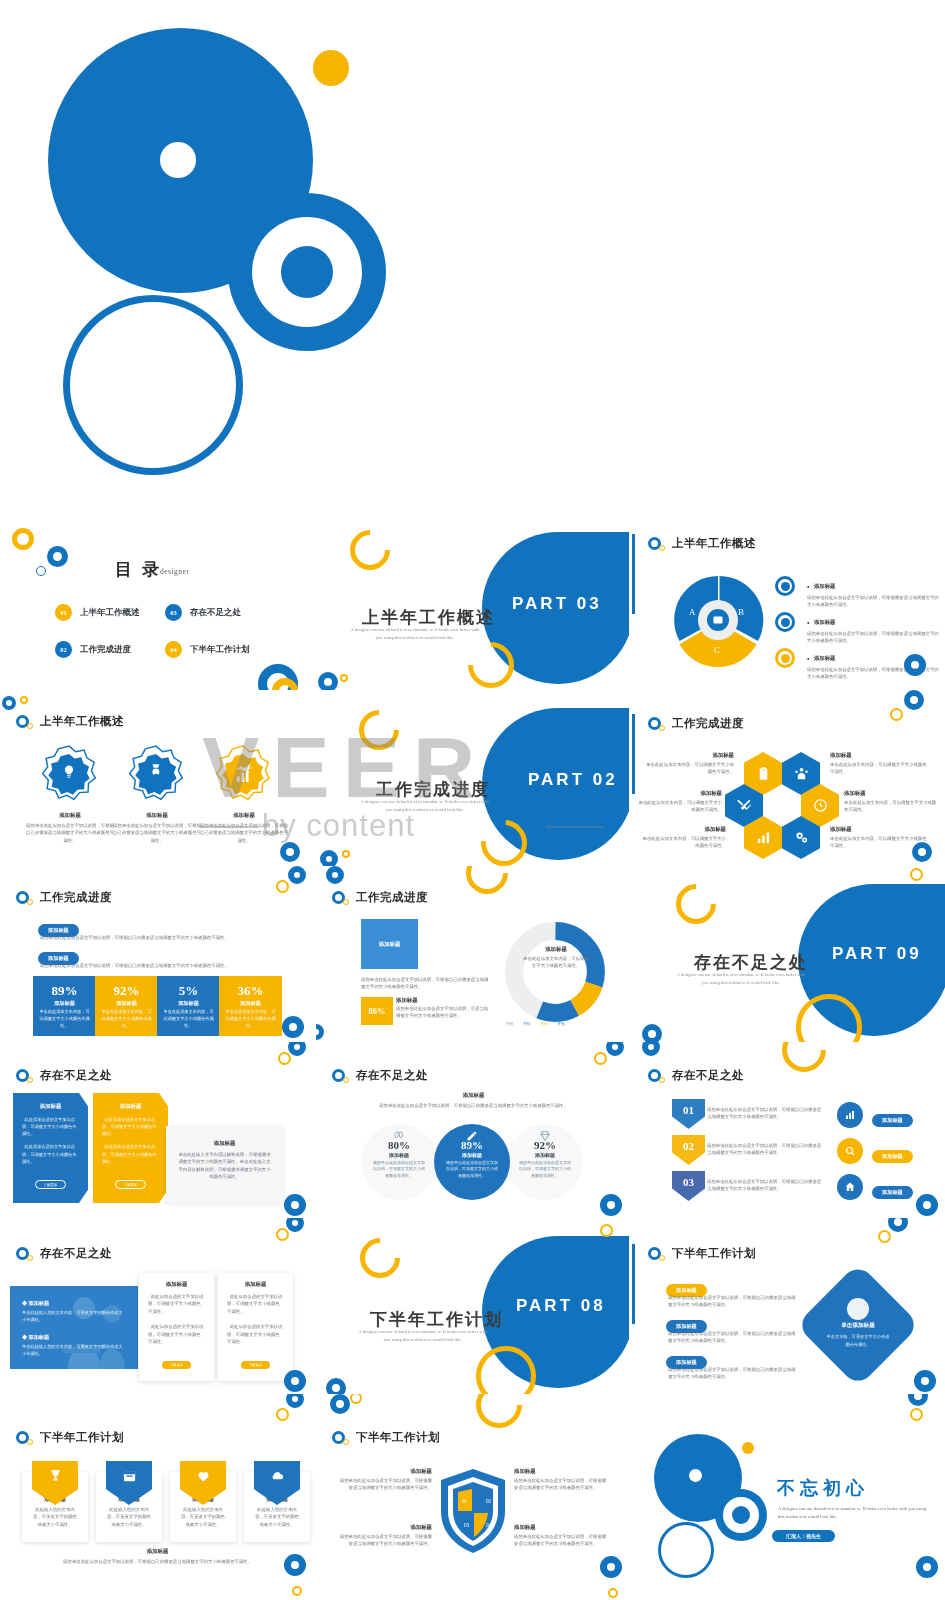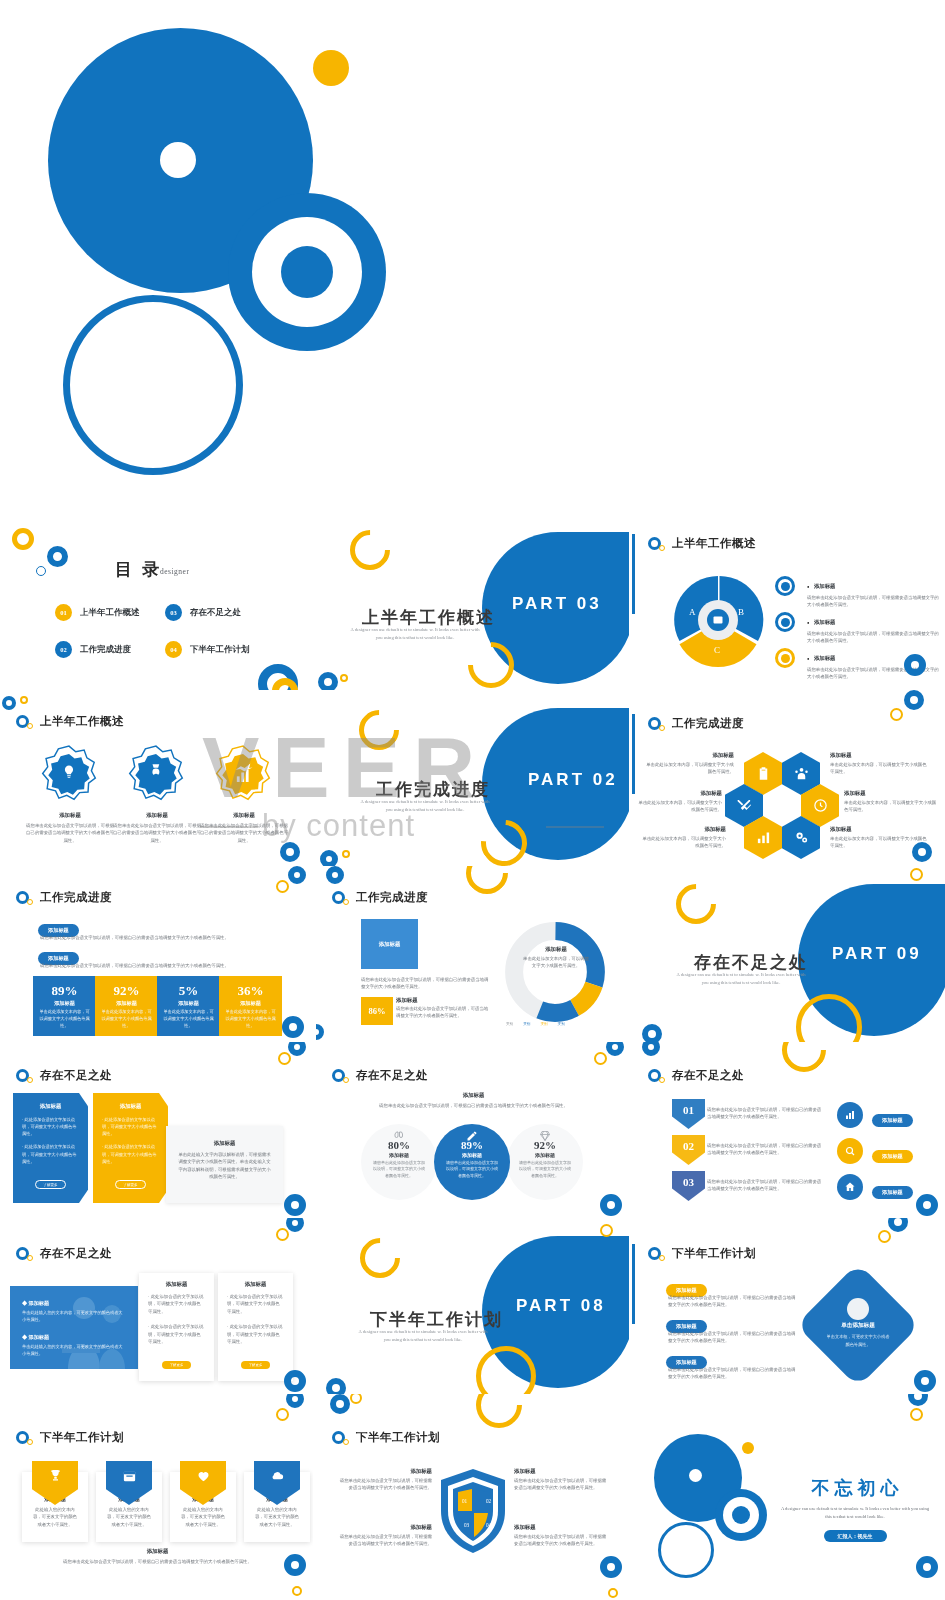--- a/index.html
+++ b/index.html
@@ -764,21 +764,21 @@
       <div class="deco" style="left:278px;top:14px;width:13px;height:13px;border:2px solid #f7b500"></div>
 
       <div style="position:absolute;left:22px;top:40px;width:88px;height:88px;border-radius:50%;background:#1173be"></div>
       <div style="position:absolute;left:57px;top:75px;width:13px;height:13px;border-radius:50%;background:#fff"></div>
       <div style="position:absolute;left:83px;top:95px;width:52px;height:52px;border-radius:50%;background:#1173be"></div>
       <div style="position:absolute;left:91px;top:103px;width:36px;height:36px;border-radius:50%;background:#fff"></div>
       <div style="position:absolute;left:100px;top:112px;width:18px;height:18px;border-radius:50%;background:#1173be"></div>
       <div style="position:absolute;left:26px;top:128px;width:56px;height:56px;border-radius:50%;border:3px solid #1173be"></div>
       <div style="position:absolute;left:110px;top:48px;width:12px;height:12px;border-radius:50%;background:#f7b500"></div>
 
-      <div style="position:absolute;left:140px;top:82px;width:166px;text-align:center">
+      <div style="position:absolute;left:140px;top:82px;width:166px;text-align:left">
         <div style="font-family:'Liberation Serif',serif;font-size:18px;font-weight:bold;color:#1173be;letter-spacing:5px;text-indent:5px">不忘初心</div>
         <div style="font-size:4.6px;color:#6d7278;line-height:1.7;margin-top:5px;padding:0 6px;font-family:'Liberation Serif',serif">A designer can use default text to simulate w. It looks even better with you using this texthat text would look like.</div>
         <div style="display:inline-block;margin-top:9px;background:#1173be;color:#fff;border-radius:9px;padding:3px 14px;font-size:5px;font-weight:bold;font-family:'Liberation Serif',serif">汇报人：视先生</div>
       </div>
       <div class="deco" style="left:284px;top:162px;width:22px;height:22px;border:7px solid #1173be"></div>
     </div>
 
   </div>
 
   <div class="watermark">

